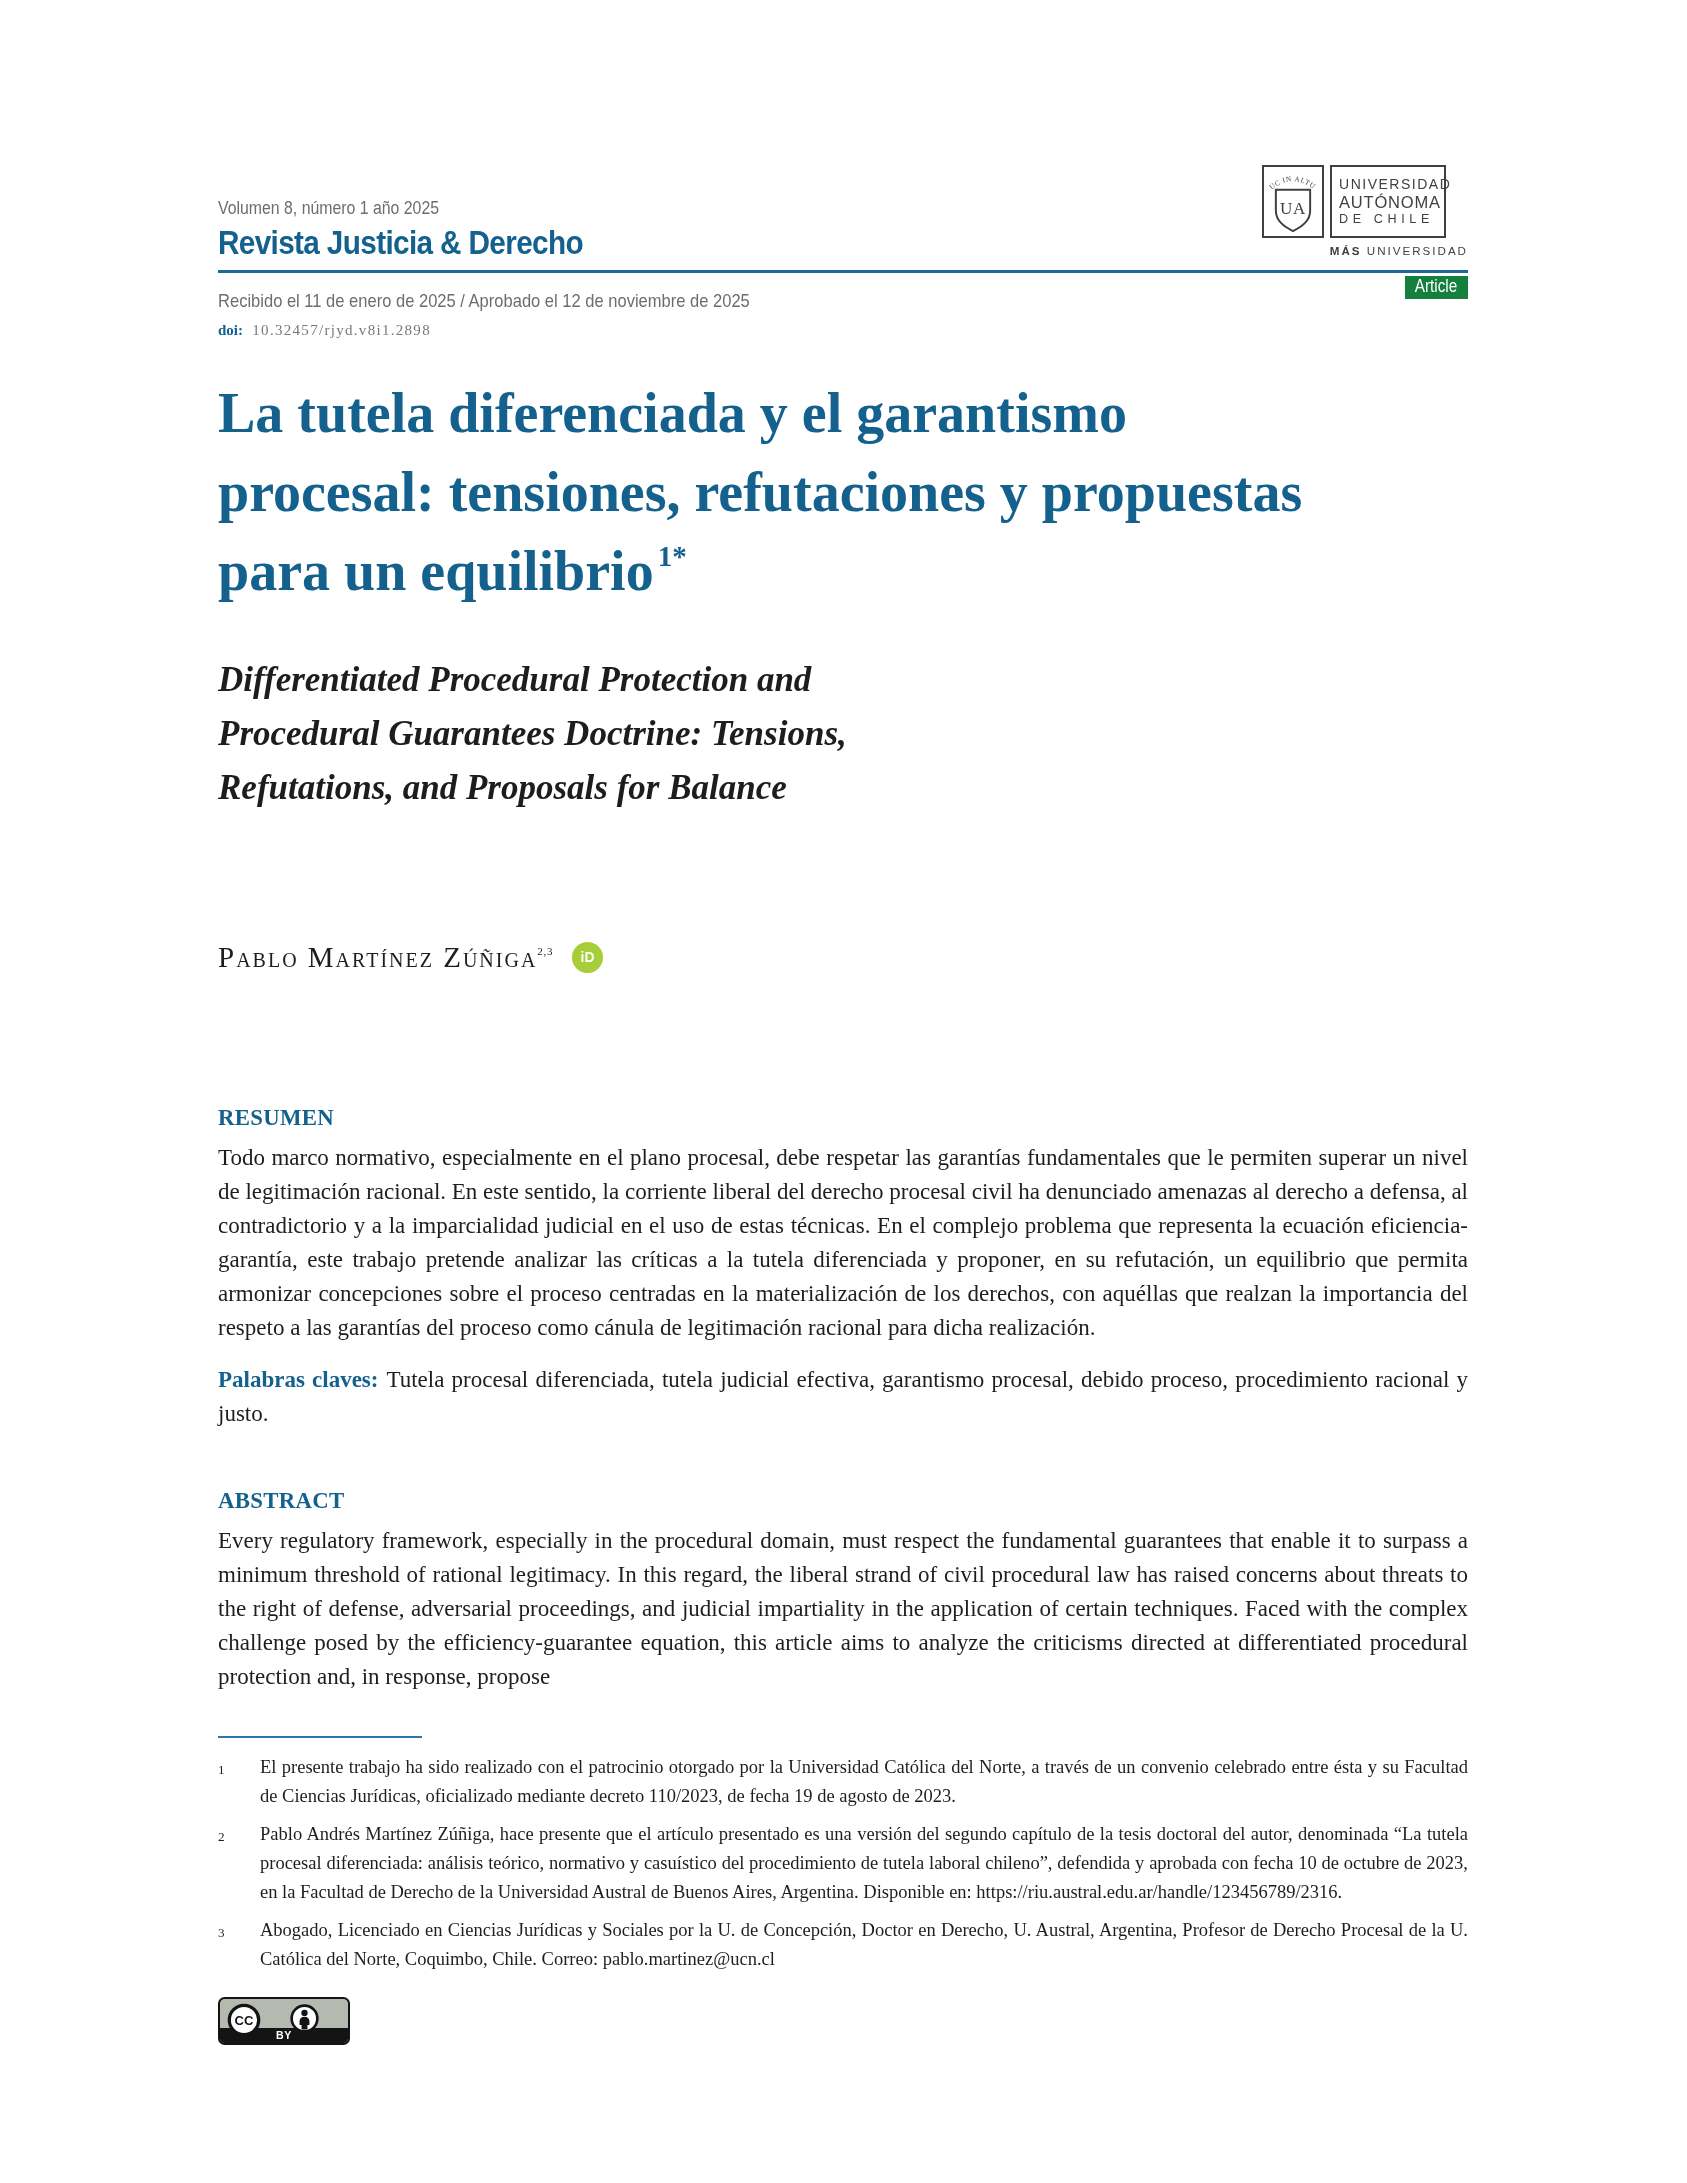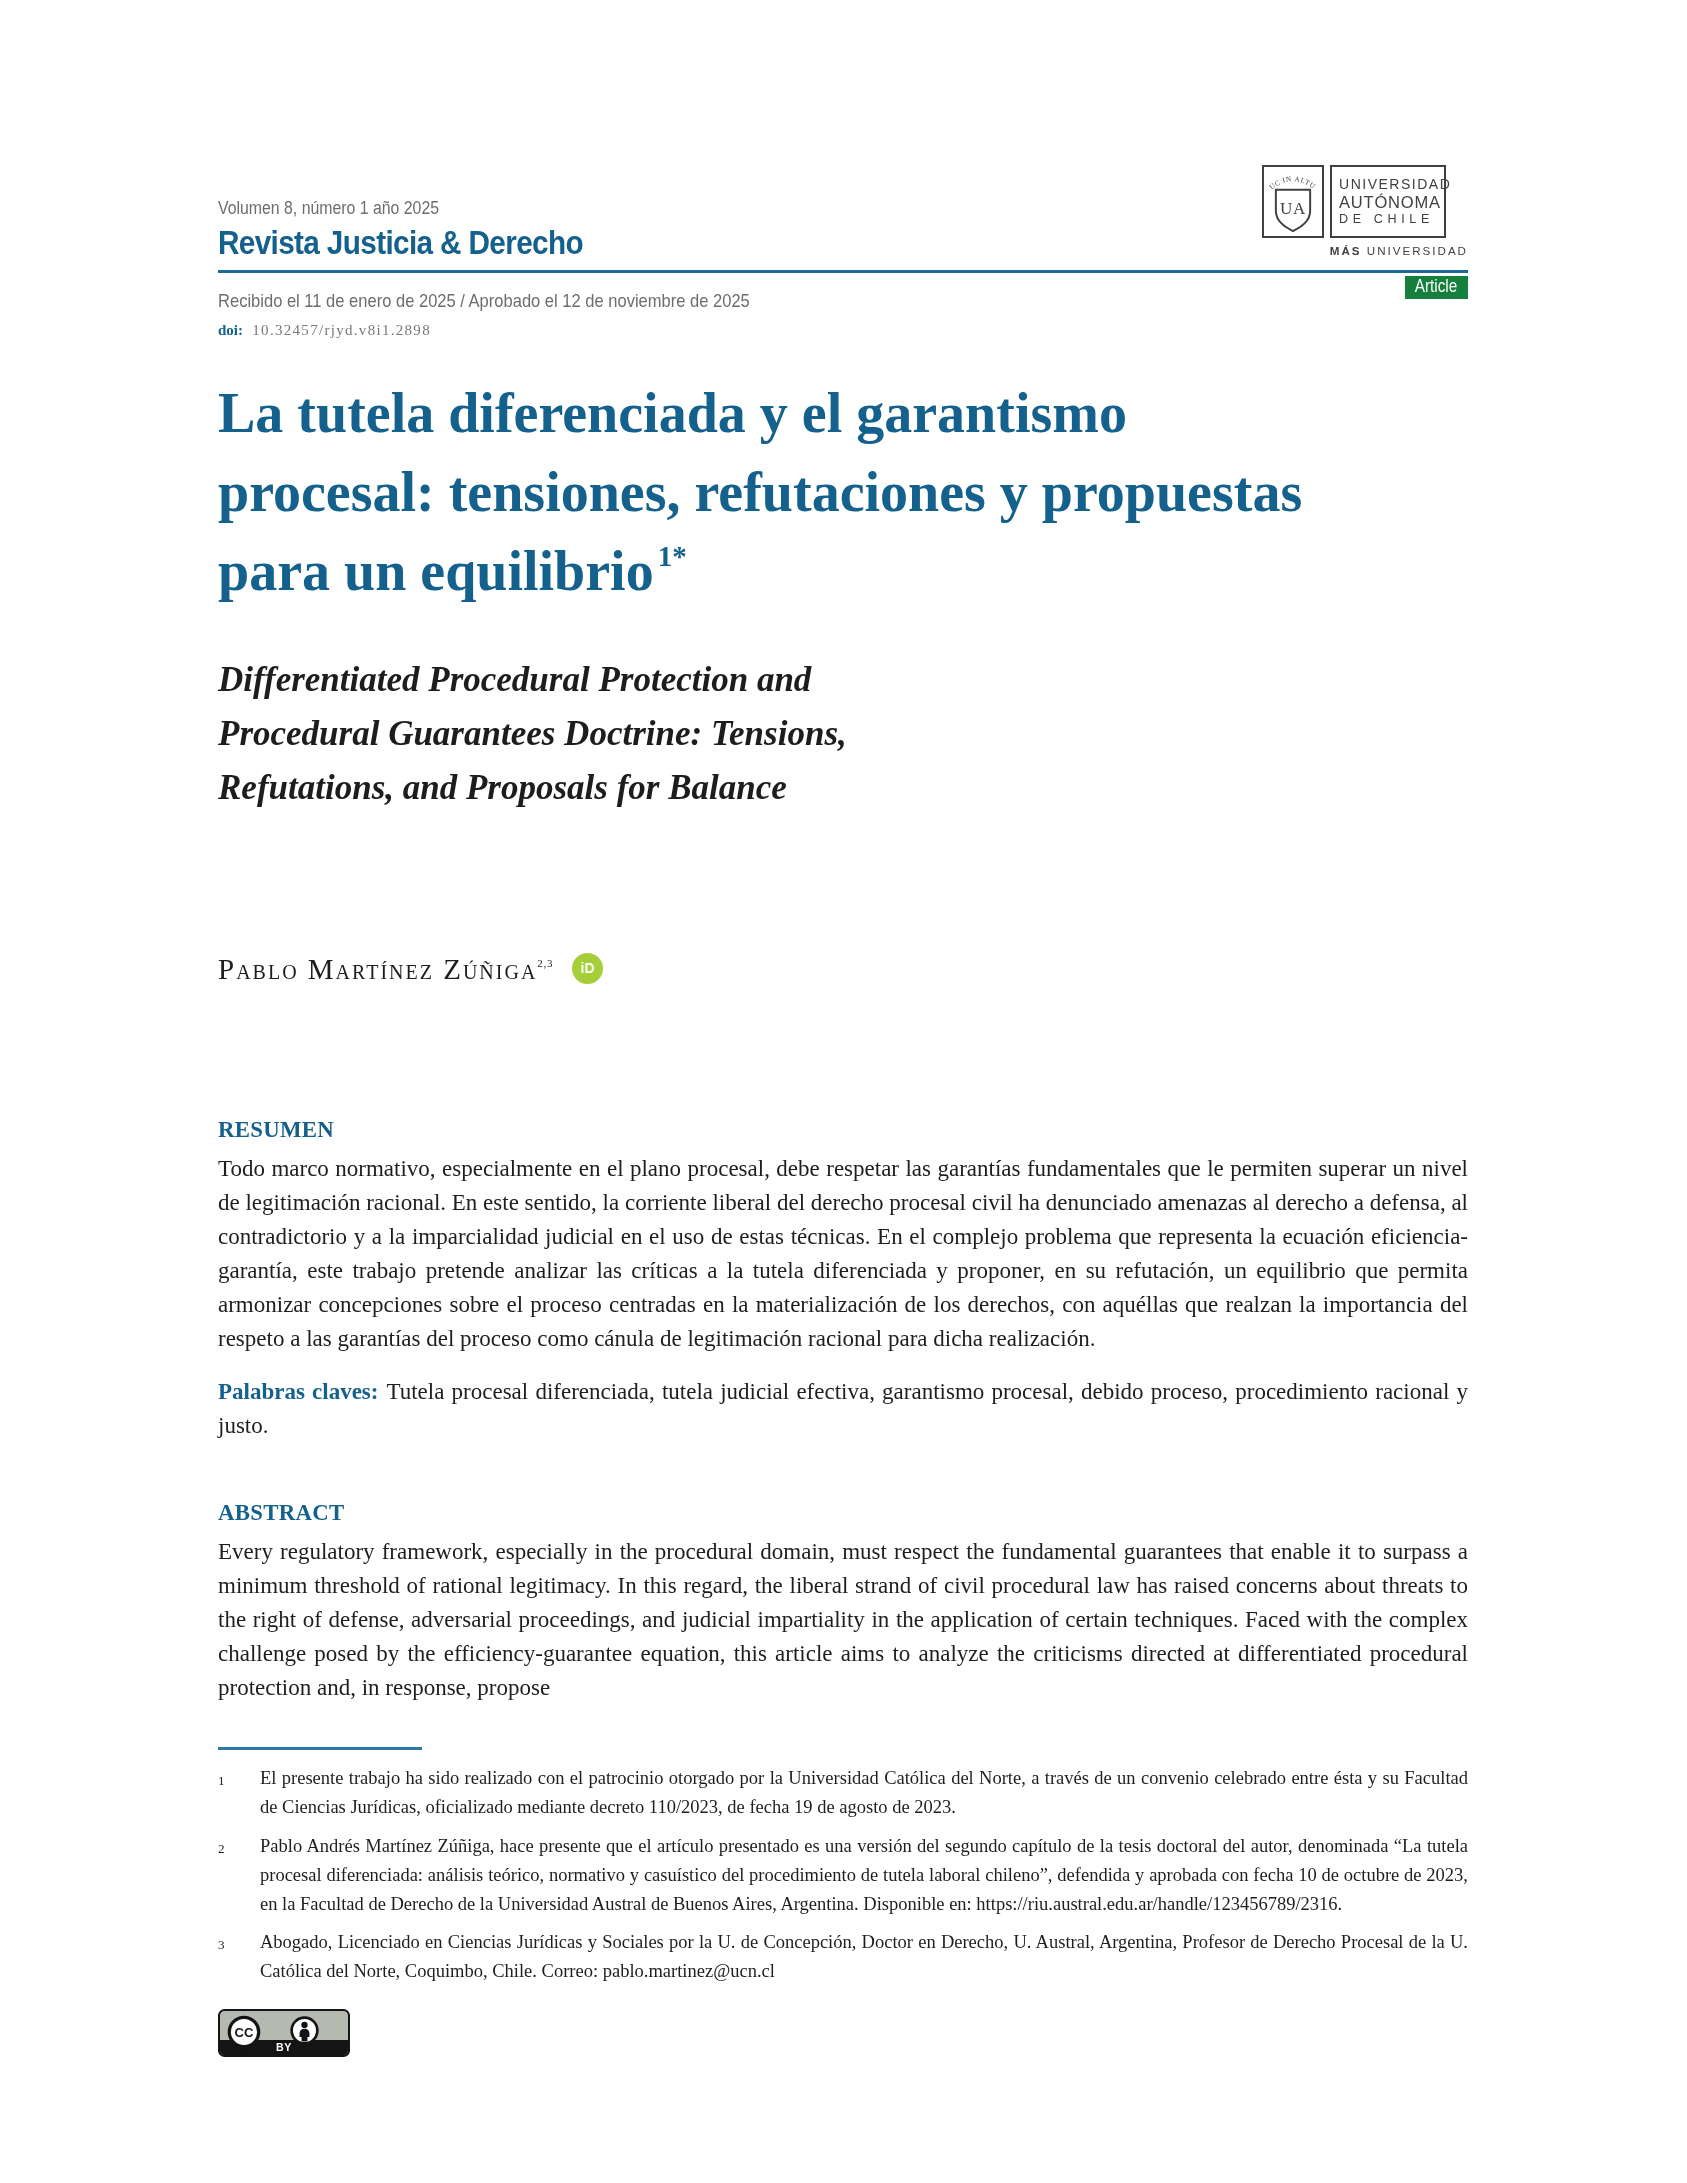--- a/index.html
+++ b/index.html
@@ -44,21 +44,21 @@
   .title-es{margin-top:35px;max-width:1111px;font-size:56px;line-height:79px;
             font-weight:bold;color:#15618e;}
   .title-es sup{font-size:29px;line-height:0;vertical-align:24px;margin-left:4px;}
   .title-en{margin-top:42px;max-width:761px;font-size:35px;line-height:54px;
             font-style:italic;font-weight:bold;color:#1d1d1b;}
 
   
   .author-row{margin-top:126px;font-size:29px;color:#1d1d1b;}
   .author-name{font-variant:small-caps;letter-spacing:2px;}
   .author-sup{font-size:11px;vertical-align:12px;letter-spacing:0.7px;}
-  .orcid{display:inline-block;width:31px;height:31px;vertical-align:-5.3px;margin-left:12px;cursor:pointer;margin-top:12px;}
+  .orcid{display:inline-block;width:31px;height:31px;vertical-align:-5.3px;margin-left:12px;cursor:pointer;}
 
   
   .sec-heading{font-size:24px;font-weight:bold;color:#15618e;letter-spacing:0.3px;
             margin:0 0 9.3px 0;transform:scaleX(.95);transform-origin:left center;}
   .sec-body{font-size:23px;line-height:34px;text-align:justify;}
   .resumen-block{margin-top:130px;}
   .keywords{margin-top:18.5px;font-size:23px;line-height:34px;text-align:justify;}
   .kw-label{color:#15618e;font-weight:bold;margin-right:8px;}
   .abstract-block{margin-top:56px;}
 

